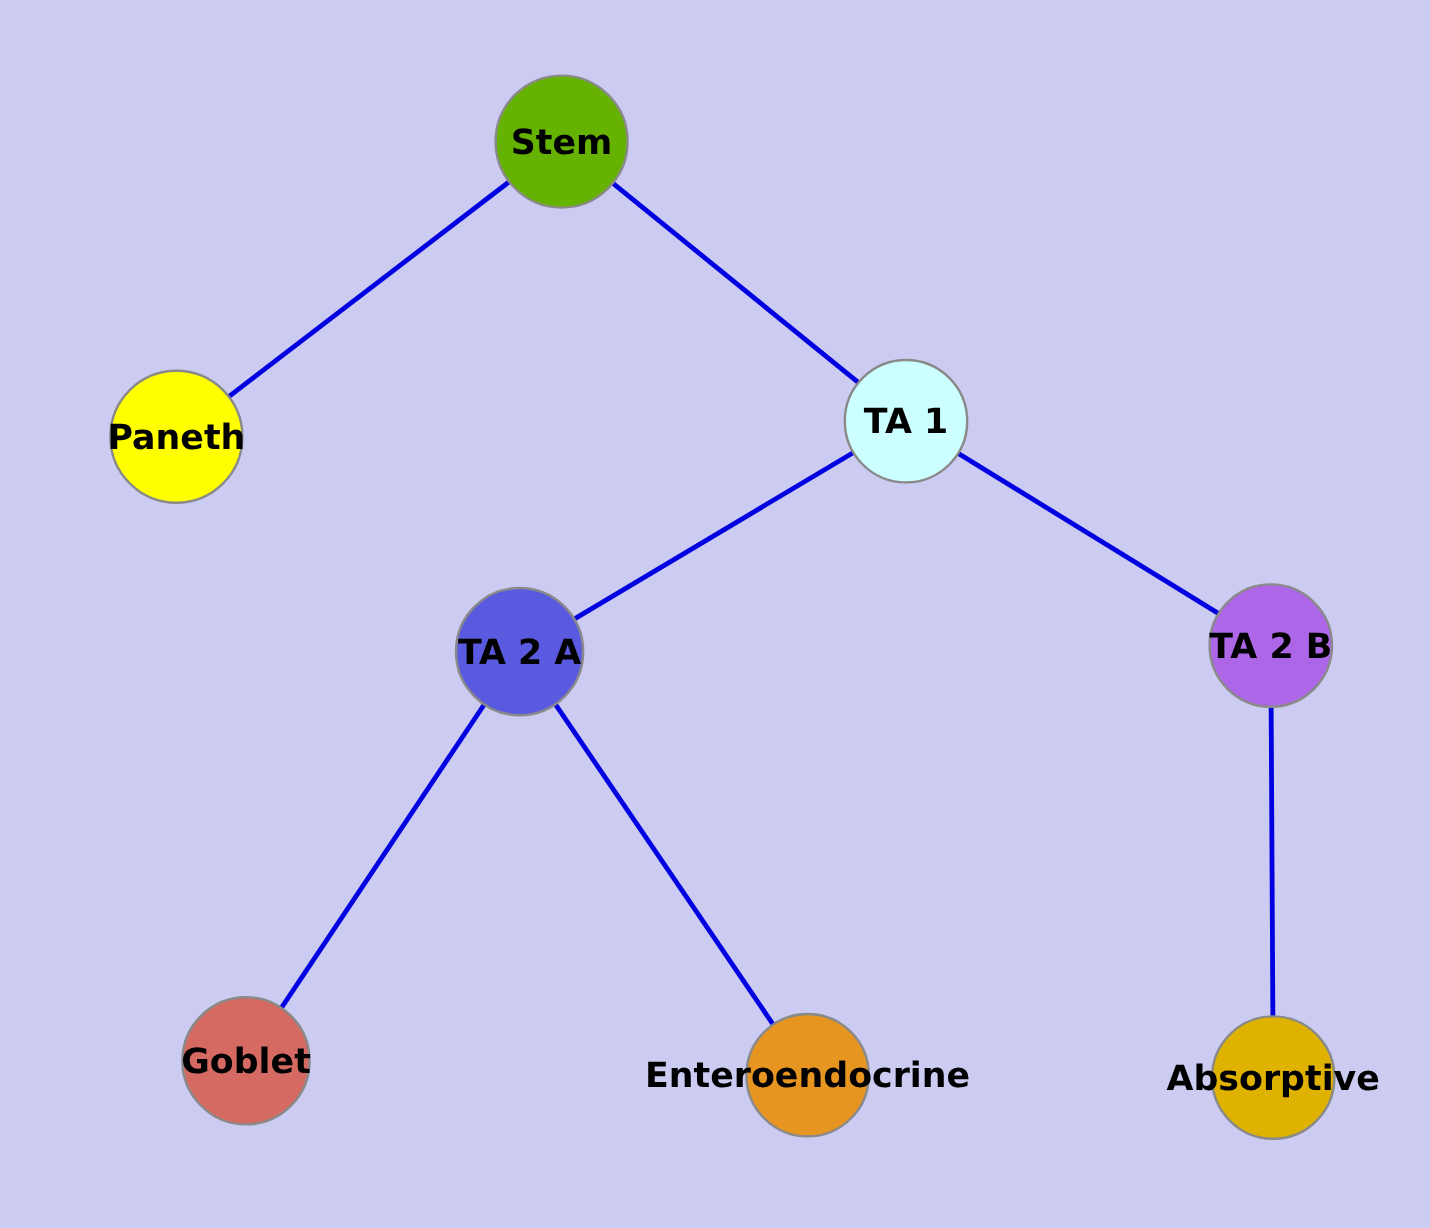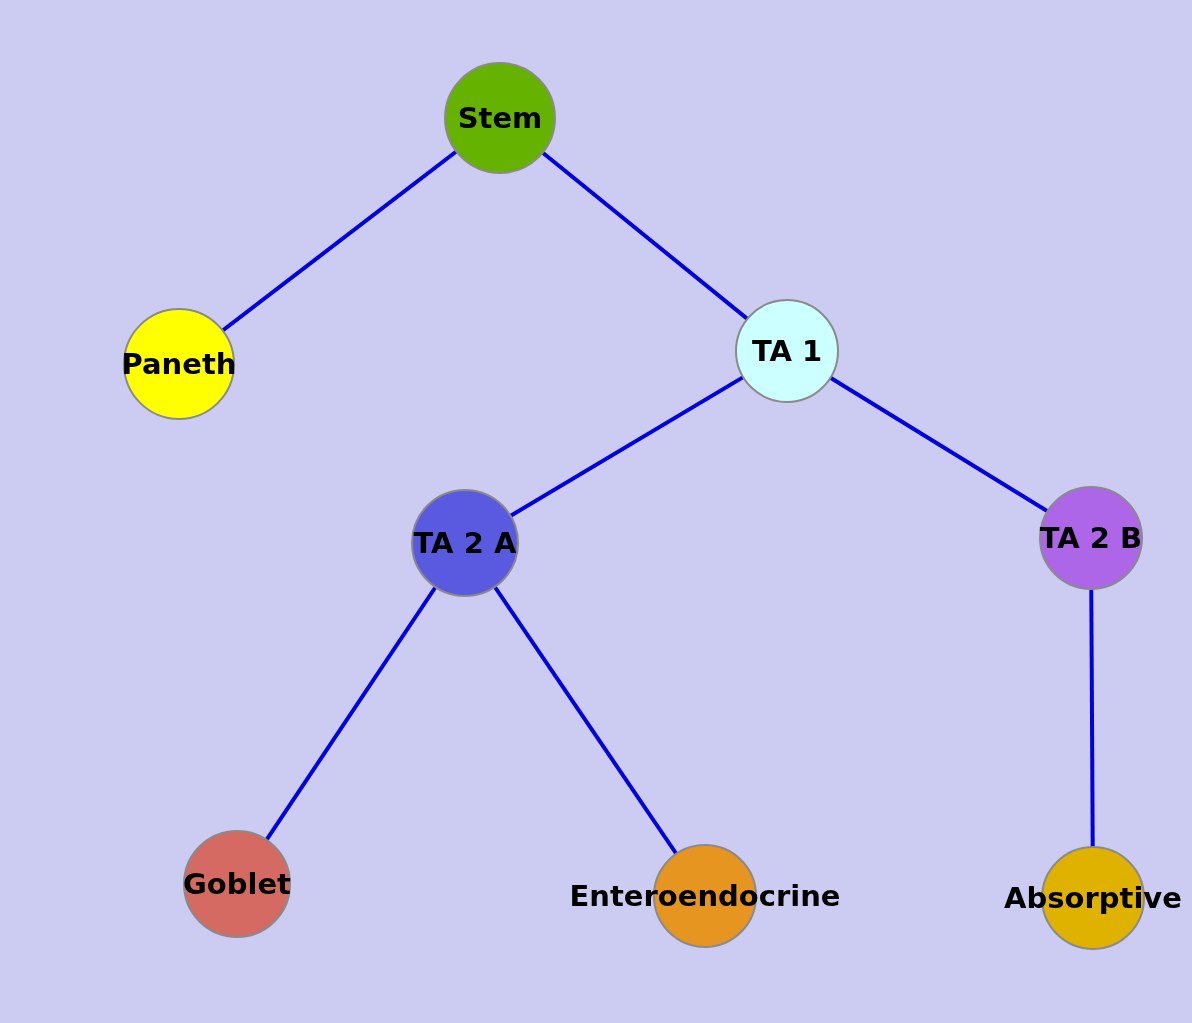--- a/index.html
+++ b/index.html
@@ -9,21 +9,20 @@
     height: 1023px;
     overflow: hidden;
   }
   body {
     background: #ccccf2;
     font-family: "DejaVu Sans", sans-serif;
   }
   #graph-wrap {
     width: 1072px;
     height: 1023px;
-    margin-left: 32px;
   }
   svg {
     display: block;
   }
   .edge {
     stroke-width: 4;
     fill: none;
   }
   .node-circle {
     stroke-width: 2;

